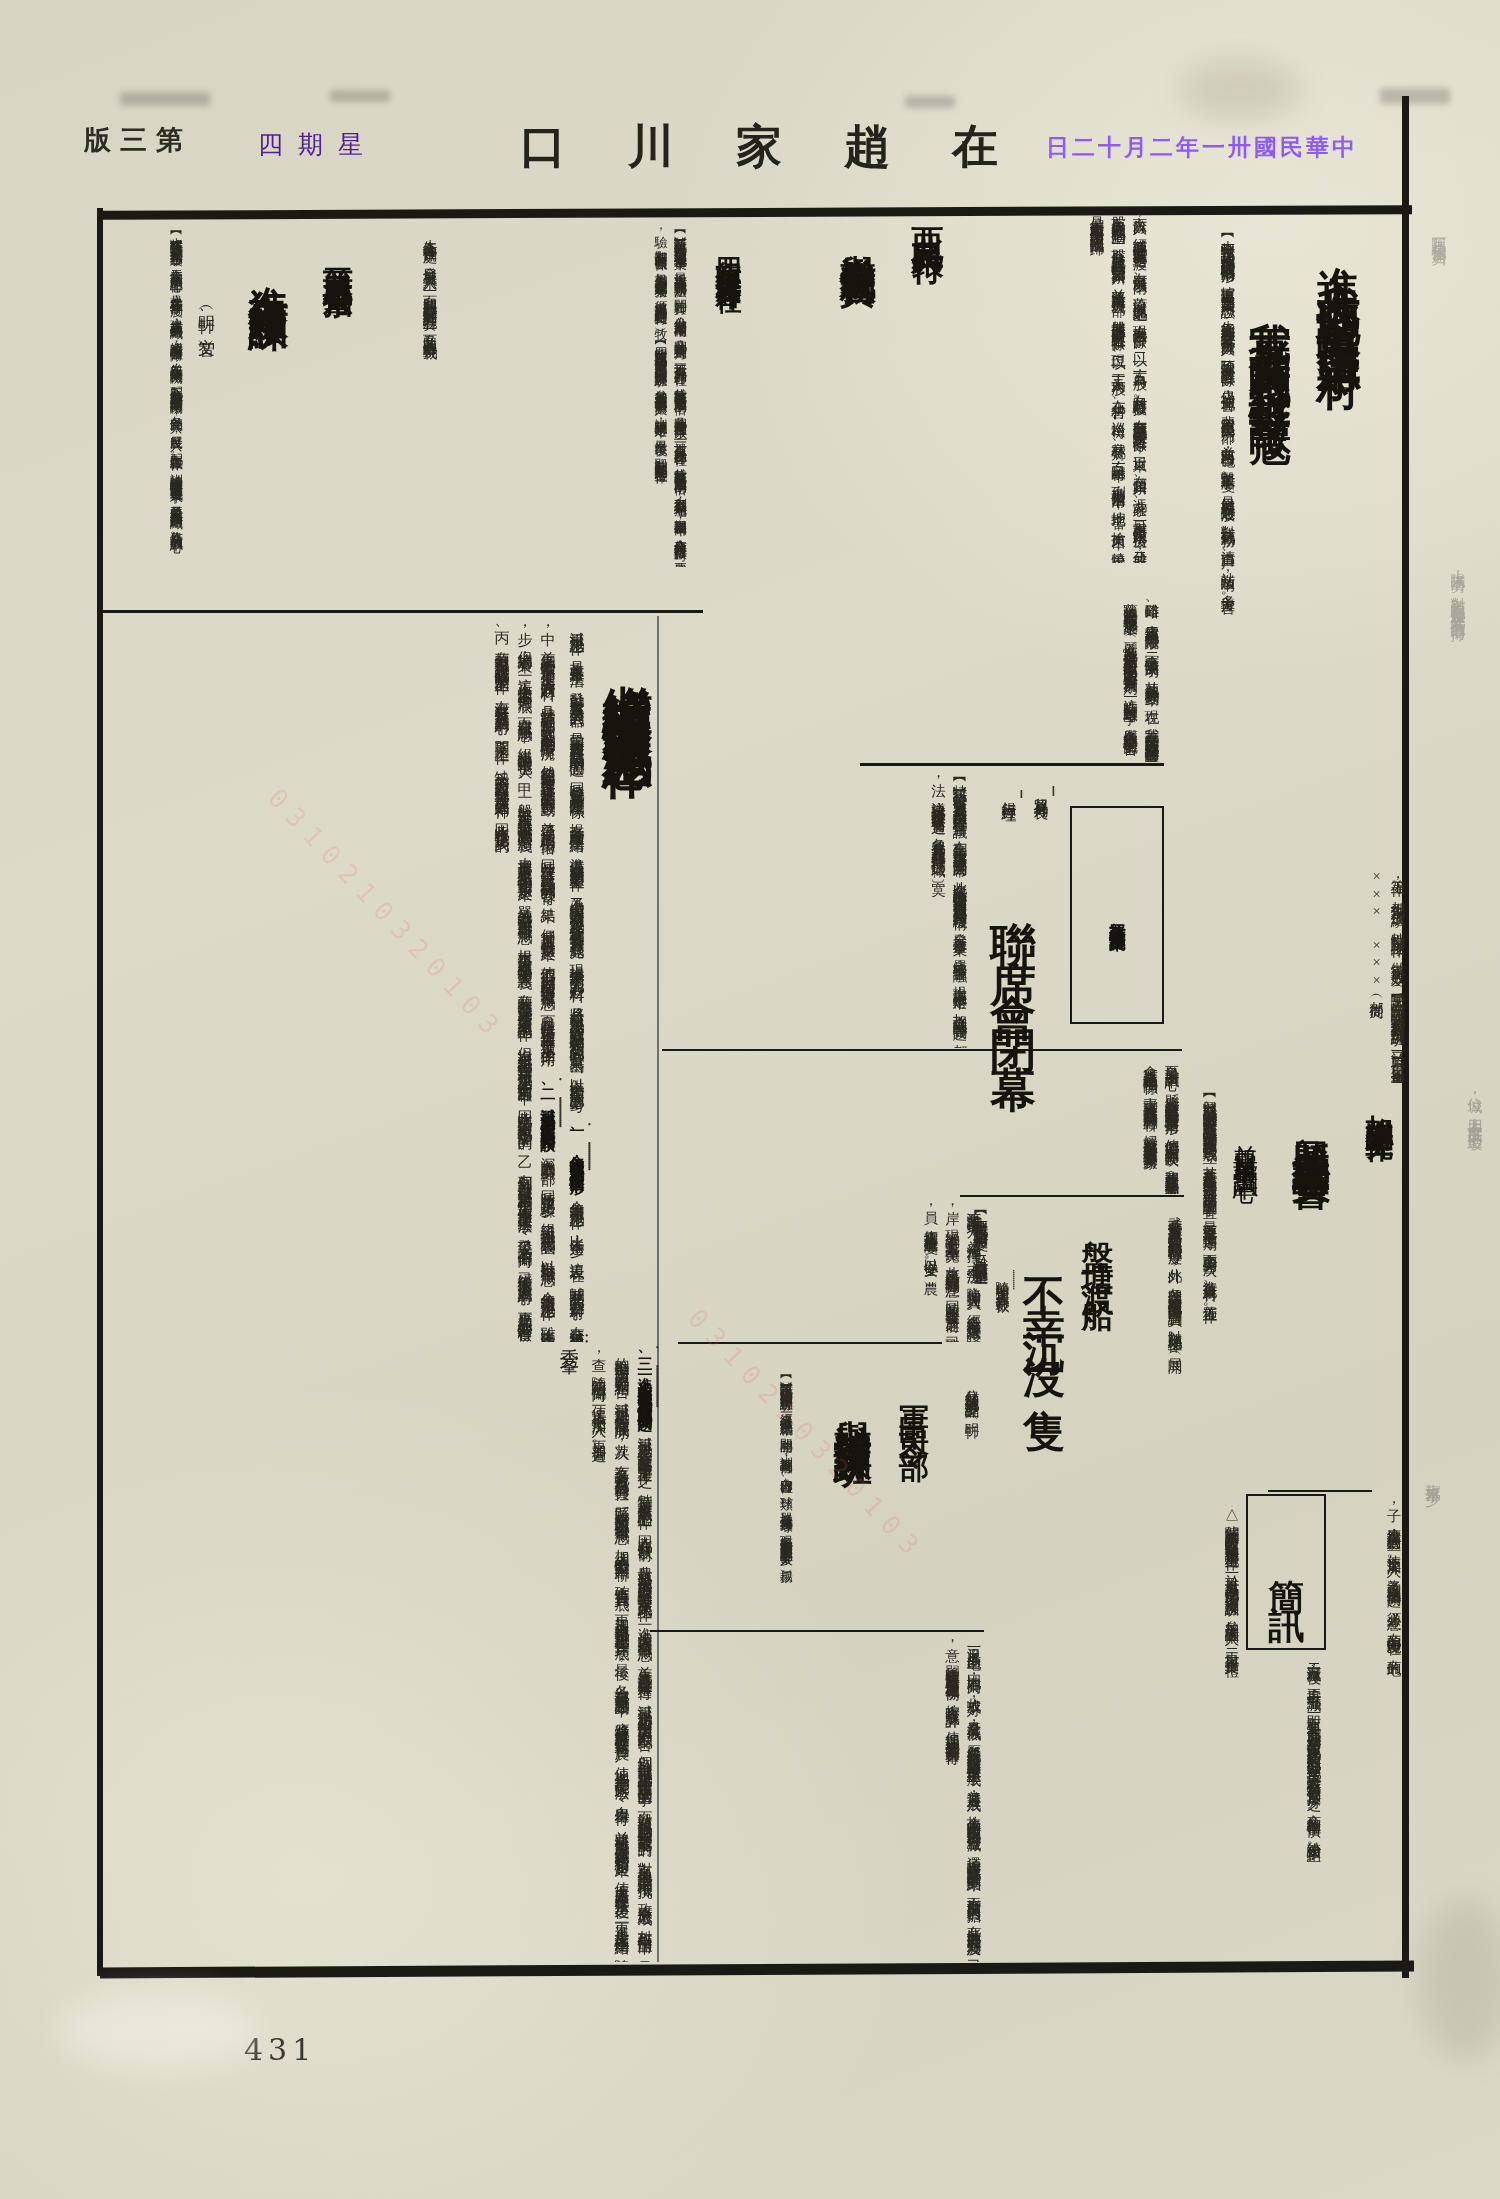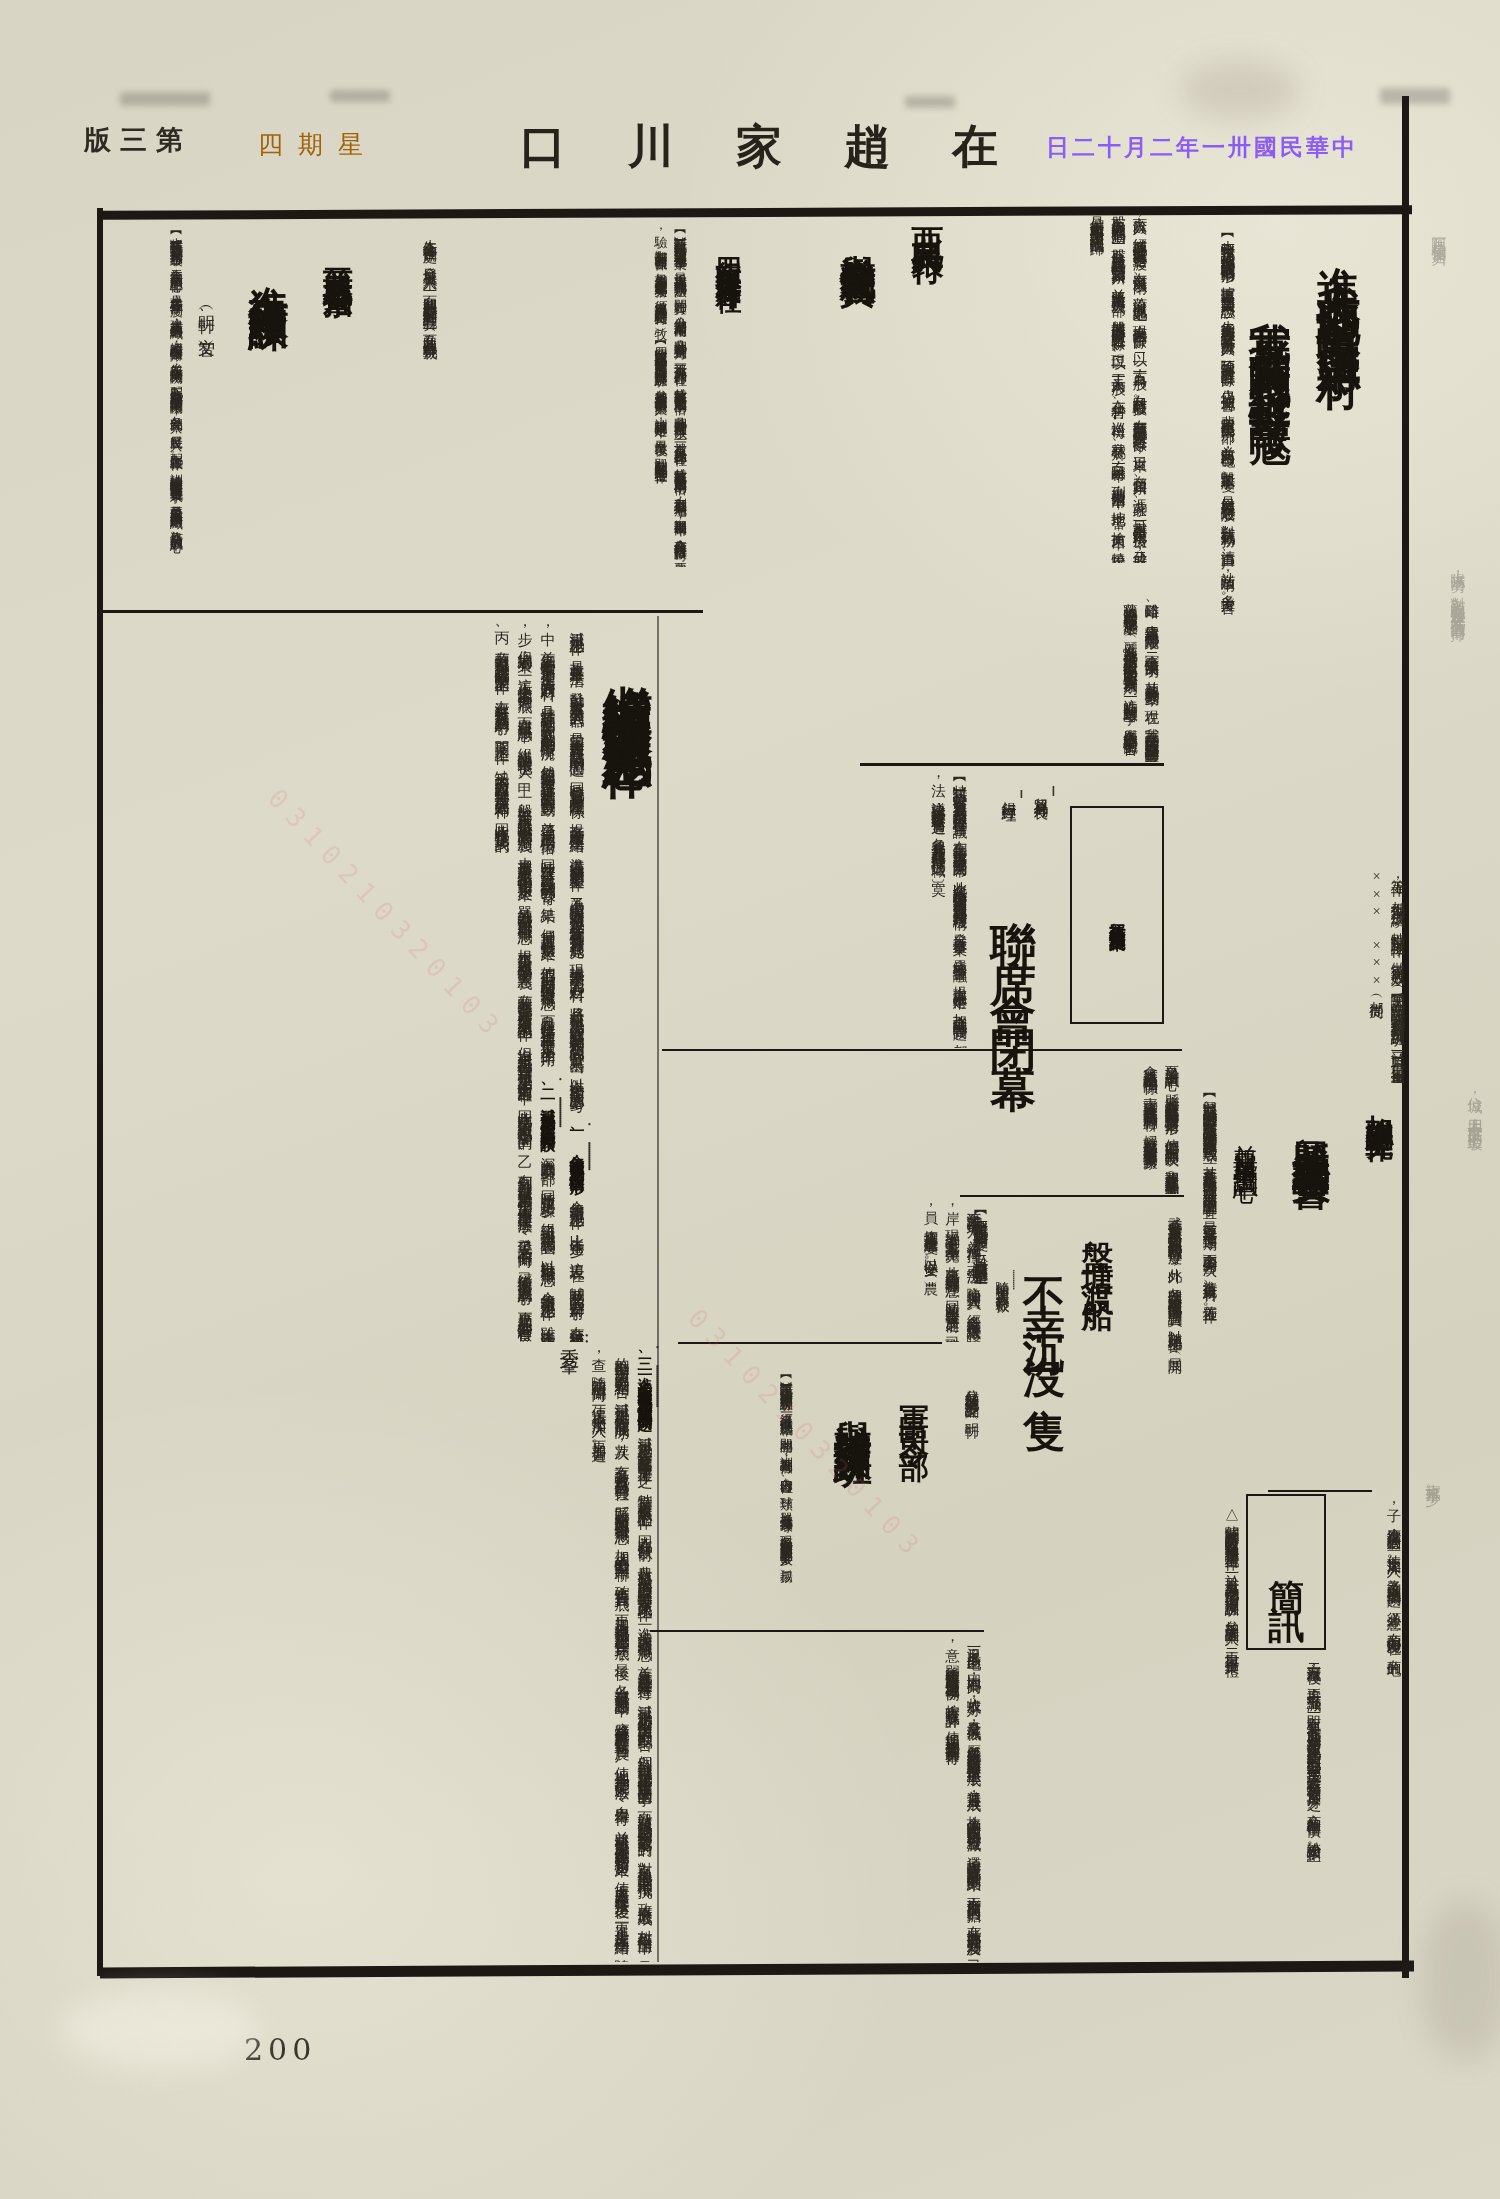--- a/index.html
+++ b/index.html
@@ -24,21 +24,21 @@
   .subhead{font-weight:bold;color:#17140e;-webkit-text-emphasis:filled dot #332f26;text-emphasis:filled dot #332f26;}
   .margin-note{opacity:.38;color:#55514a;font-size:15px;line-height:22px;letter-spacing:2px;}
   .smudge{position:absolute;background:#6a665c;filter:blur(3px);opacity:.35;border-radius:3px;}
   .stain{position:absolute;border-radius:50%;filter:blur(14px);}
   .wm{position:absolute;color:#c66;opacity:.16;font-size:26px;letter-spacing:10px;font-family:"DejaVu Sans Mono",monospace;transform:rotate(47deg);}
 </style>
 </head>
 <body>
 
 <div class="blk rev" style="left:84px;top:122px;font-size:27px;font-weight:bold;letter-spacing:9px;color:#2e2b23;">第三版</div>
-<div class="blk rev" style="left:258px;top:128px;font-size:25px;letter-spacing:15px;color:#a16207;">星期四</div>
+<div class="blk rev" style="left:258px;top:128px;font-size:25px;letter-spacing:15px;color:#4c1d95;">星期四</div>
 <div class="blk rev" style="left:520px;top:116px;font-size:46px;font-weight:bold;letter-spacing:62px;color:#26231b;white-space:nowrap;">在趙家川口</div>
 <div class="blk rev" style="left:1046px;top:132px;font-size:23px;font-weight:bold;letter-spacing:3px;color:#8b5cf6;white-space:nowrap;">中華民國卅一年二月十二日</div>
 
 <div class="smudge" style="left:120px;top:92px;width:90px;height:14px;"></div>
 <div class="smudge" style="left:330px;top:90px;width:60px;height:12px;"></div>
 <div class="smudge" style="left:905px;top:96px;width:50px;height:12px;"></div>
 <div class="smudge" style="left:1380px;top:88px;width:70px;height:16px;"></div>
 
 <div class="rule" style="left:100px;top:208px;width:1312px;height:9px;transform:rotate(-0.25deg);"></div>
 <div class="rule" style="left:97px;top:208px;width:6px;height:1768px;"></div>
@@ -124,19 +124,19 @@
 <div class="blk v hl" style="left:884px;top:1382px;width:50px;height:214px;font-size:30px;letter-spacing:11px;">軍區司令部</div>
 <div class="blk v hl" style="left:800px;top:1390px;width:78px;height:312px;font-size:38px;letter-spacing:5px;">舉辦體育訓練班</div>
 <div class="blk v body-sm" style="left:660px;top:1370px;width:136px;height:258px;">【特訊】軍區司令部主辦的短期體育訓練班，經過一月餘準備現已就緒，即將開學，訓練期為三個月，內容分田徑、球類、器械操及健身操等項。現各分區和各旅團已派來受訓幹部五十多人。（叔揚）</div>
 <div class="blk v body-txt" style="left:938px;top:1378px;width:44px;height:250px;">分局頒發給他們許多獎品。（明軒）</div>
 
 <div class="blk v margin-note" style="left:1424px;top:225px;width:26px;height:420px;">阿互楊校見倒速爿</div>
 <div class="blk v margin-note" style="left:1443px;top:560px;width:26px;height:520px;">大陽溝勢，對敵人的砲兵及坦克絆互有力的衝掃，</div>
 <div class="blk v margin-note" style="left:1460px;top:1085px;width:26px;height:380px;">位城，上四十五度以下的土坡。</div>
 <div class="blk v margin-note" style="left:1418px;top:1472px;width:26px;height:260px;">克打擊不少。</div>
 
-<div class="blk" style="left:244px;top:2032px;font-size:30px;letter-spacing:5px;color:#3a382e;font-family:'DejaVu Serif',serif;">200</div>
+<div class="blk" style="left:244px;top:2032px;font-size:30px;letter-spacing:5px;color:#3a382e;font-family:'DejaVu Serif',serif;">431</div>
 
 <div class="wm" style="left:220px;top:900px;">0310210320103</div>
 <div class="wm" style="left:640px;top:1420px;">0310210320103</div>
 <div class="stain" style="left:1180px;top:60px;width:120px;height:60px;background:rgba(120,112,95,.18);"></div>
 <div class="stain" style="left:60px;top:1990px;width:200px;height:80px;background:rgba(245,242,230,.5);"></div>
 <div class="stain" style="left:1420px;top:1900px;width:90px;height:160px;background:rgba(110,104,90,.15);"></div>
 
 </body></html>

